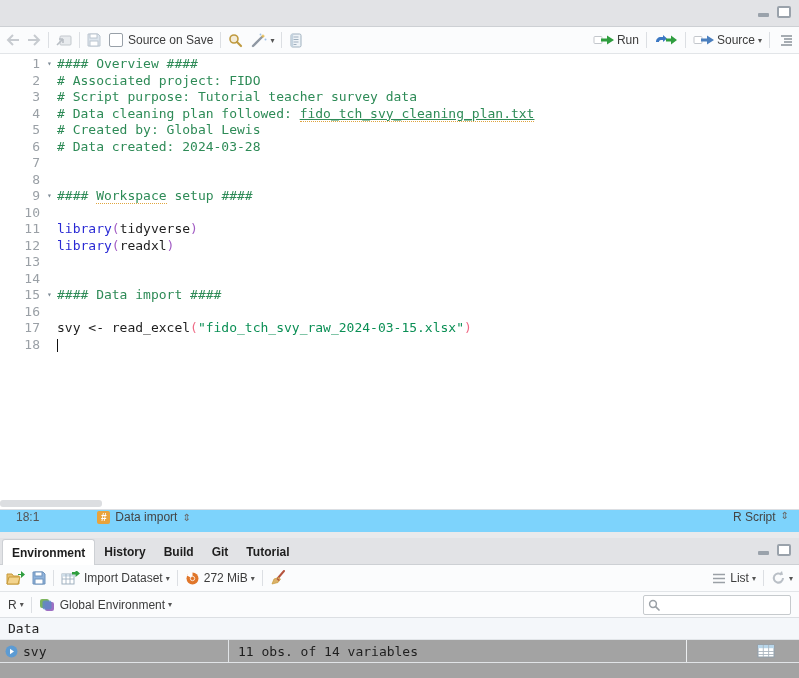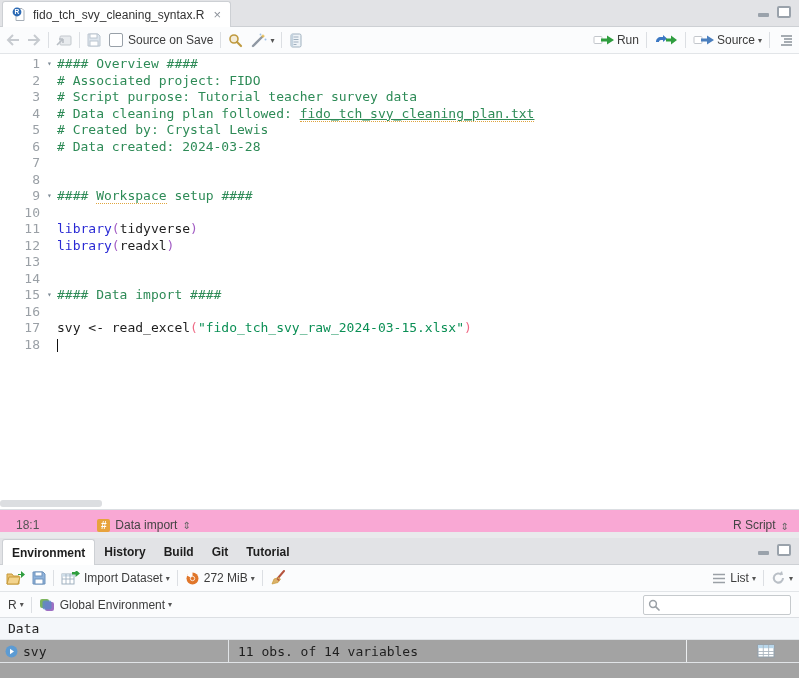--- a/index.html
+++ b/index.html
@@ -38,21 +38,21 @@
   .tok-keyword{color:#2a2ad4;}
   .tok-paren1{color:#a25cc4;}
   .tok-paren2{color:#ef6a86;}
   .tok-string{color:#0b8f55;}
   .tok-plain{color:#1e1e1e;}
   .cursor{display:inline-block;width:1px;height:13px;background:#111;vertical-align:middle;}
 
   .hscroll{height:10px;background:#fff;flex:none;position:relative;}
   .hthumb{position:absolute;left:0;top:1px;width:102px;height:7px;background:#dcdee1;border-radius:3px;}
 
-  .statusbar{height:22px;background:#f9a8d4;border-top:1px solid #dbdee2;display:flex;align-items:flex-end;font-size:12px;color:#444;flex:none;padding:0 10px;}
+  .statusbar{height:22px;background:#7dd3fc;border-top:1px solid #dbdee2;display:flex;align-items:flex-start;font-size:12px;color:#444;flex:none;padding:0 10px;}
   .pos{margin-left:6px;color:#555;}
   .scope-widget{display:flex;align-items:center;gap:5px;margin-left:58px;}
   .hash-badge{width:13px;height:13px;background:#e8a33c;border-radius:2px;color:#fff;font-size:10px;font-weight:bold;
     display:flex;align-items:center;justify-content:center;}
   .updown{font-size:10px;color:#666;}
 
   
   .envrow2{height:25px;background:#fbfcfd;border-bottom:1px solid #dcdfe3;display:flex;align-items:center;padding:0 8px;font-size:12px;color:#3c3c3c;flex:none;}
   .search-box{margin-left:auto;width:138px;height:18px;border:1px solid #c6cacd;border-radius:2px;background:#fff;display:flex;align-items:center;padding:0 4px;gap:3px;}
   .search-box input{border:none;outline:none;flex:1;font-size:11px;font-family:"Liberation Sans",sans-serif;min-width:0;background:transparent;}
@@ -63,31 +63,20 @@
   .obj-name{width:223px;flex:none;display:flex;align-items:center;gap:5px;padding-left:5px;border-right:1px solid #e1e4e7;height:100%;color:#1e1e1e;}
   .obj-val{width:448px;flex:none;padding-left:9px;color:#1e1e1e;border-right:1px solid #eceef0;height:100%;display:flex;align-items:center;}
   .obj-btns{flex:1;display:flex;justify-content:flex-end;padding-right:24px;align-items:center;}
 </style>
 </head>
 <body>
 
 <div id="editor-pane" class="pane">
 
   <div class="tabbar">
-    <div class="tab active">
-      <span class="icon">
-        <svg width="15" height="15" viewBox="0 0 15 15">
-            <path d="M4 1.5h6l2 2v10H4z" fill="#fff" stroke="#a7afb8"></path>
-            <circle cx="5" cy="5" r="4.4" fill="#2d6bb5"></circle>
-            <text x="5" y="7.4" font-size="6.6" font-weight="bold" fill="#fff" text-anchor="middle" font-family="Liberation Sans,sans-serif">R</text>
-          </svg>
-      </span>
-      <span>fido_tch_svy_cleaning_syntax.R</span>
-      <span class="close-x">×</span>
-    </div>
     <div class="win-controls">
       <span class="icon">
         <svg width="13" height="11" viewBox="0 0 13 11">
             <rect x="1" y="6" width="11" height="4" rx="1" fill="#9aa2ab"></rect>
           </svg>
       </span>
       <span class="icon">
         <svg width="14" height="12" viewBox="0 0 14 12">
             <rect x="1" y="1" width="12" height="10" rx="1" fill="#fff" stroke="#9aa2ab" stroke-width="2"></rect>
           </svg>
@@ -179,21 +168,21 @@
           <path d="M4 2h11M7 5h8M7 8h8M4 11h11" stroke="#8a9199" stroke-width="1.6"></path>
         </svg>
     </span>
   </div>
 
   <div id="code-area">
       <div class="code-line"><span class="lnum">1</span><span class="foldcol">▾</span><span class="ltext"><span class="tok-comment">#### Overview ####</span></span></div>
       <div class="code-line"><span class="lnum">2</span><span class="foldcol"></span><span class="ltext"><span class="tok-comment"># Associated project: FIDO</span></span></div>
       <div class="code-line"><span class="lnum">3</span><span class="foldcol"></span><span class="ltext"><span class="tok-comment"># Script purpose: Tutorial teacher survey data</span></span></div>
       <div class="code-line"><span class="lnum">4</span><span class="foldcol"></span><span class="ltext"><span class="tok-comment"># Data cleaning plan followed: </span><span class="tok-link">fido_tch_svy_cleaning_plan.txt</span></span></div>
-      <div class="code-line"><span class="lnum">5</span><span class="foldcol"></span><span class="ltext"><span class="tok-comment"># Created by: Crystal Lewis</span></span></div>
+      <div class="code-line"><span class="lnum">5</span><span class="foldcol"></span><span class="ltext"><span class="tok-comment"># Created by: Global Lewis</span></span></div>
       <div class="code-line"><span class="lnum">6</span><span class="foldcol"></span><span class="ltext"><span class="tok-comment"># Data created: 2024-03-28</span></span></div>
       <div class="code-line"><span class="lnum">7</span><span class="foldcol"></span><span class="ltext"></span></div>
       <div class="code-line"><span class="lnum">8</span><span class="foldcol"></span><span class="ltext"></span></div>
       <div class="code-line"><span class="lnum">9</span><span class="foldcol">▾</span><span class="ltext"><span class="tok-comment">#### </span><span class="tok-misspell">Workspace</span><span class="tok-comment"> setup ####</span></span></div>
       <div class="code-line"><span class="lnum">10</span><span class="foldcol"></span><span class="ltext"></span></div>
       <div class="code-line"><span class="lnum">11</span><span class="foldcol"></span><span class="ltext"><span class="tok-keyword">library</span><span class="tok-paren1">(</span><span class="tok-plain">tidyverse</span><span class="tok-paren1">)</span></span></div>
       <div class="code-line"><span class="lnum">12</span><span class="foldcol"></span><span class="ltext"><span class="tok-keyword">library</span><span class="tok-paren1">(</span><span class="tok-plain">readxl</span><span class="tok-paren1">)</span></span></div>
       <div class="code-line"><span class="lnum">13</span><span class="foldcol"></span><span class="ltext"></span></div>
       <div class="code-line"><span class="lnum">14</span><span class="foldcol"></span><span class="ltext"></span></div>
       <div class="code-line"><span class="lnum">15</span><span class="foldcol">▾</span><span class="ltext"><span class="tok-comment">#### Data import ####</span></span></div>

